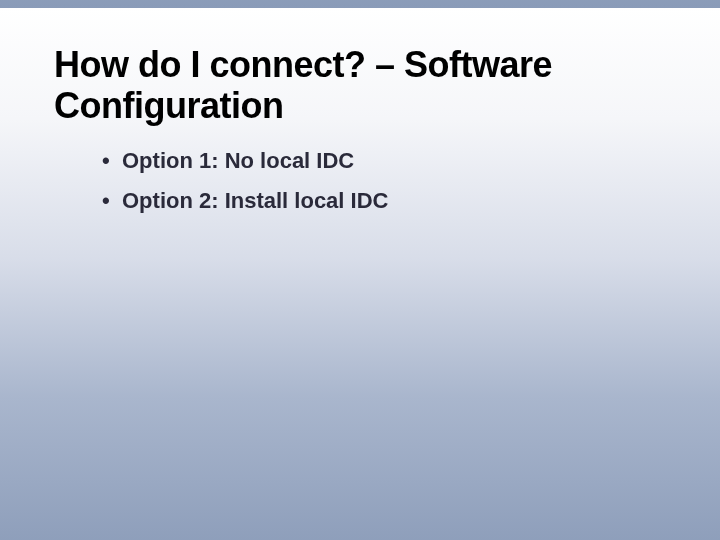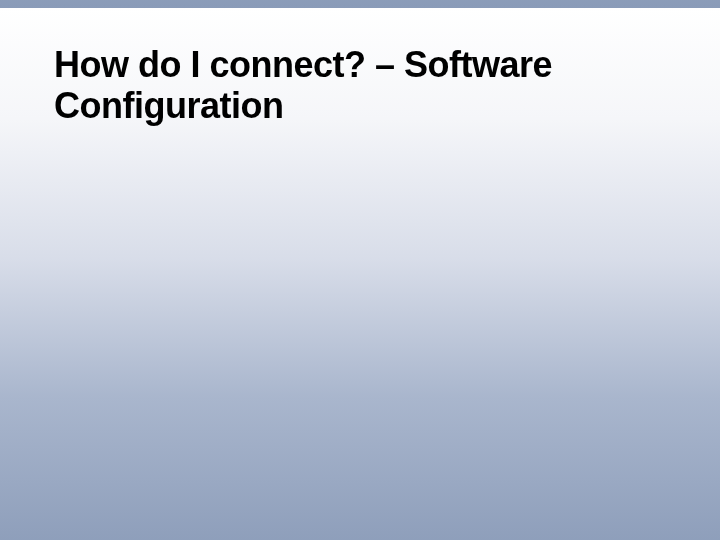--- a/index.html
+++ b/index.html
@@ -43,13 +43,17 @@
       left: 0;
       color: #2a2a3a;
       font-size: 22px;
     }
   </style>
 </head>
 <body>
 
 <div class="slide">
   <h1 class="title">How do I connect? – Software Configuration</h1>
+  <ul class="bullet-list">
+    <li class="bullet-item">Option 1: No local IDC</li>
+    <li class="bullet-item">Option 2: Install local IDC</li>
+  </ul>
 </div>
 
 </body></html>

